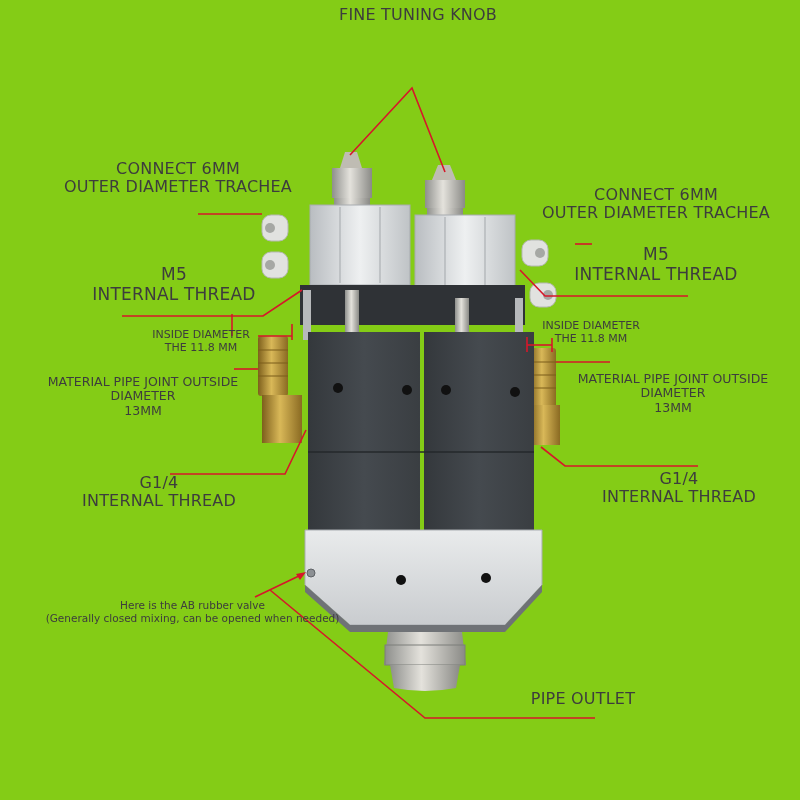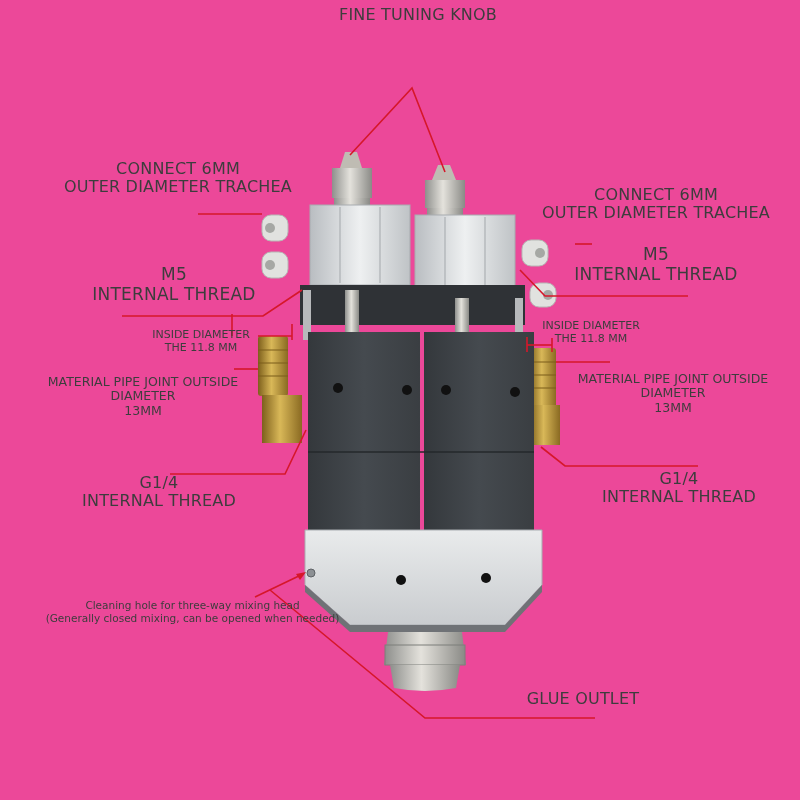--- a/index.html
+++ b/index.html
@@ -1,16 +1,16 @@
 <!DOCTYPE html>
 <html><head>
 <meta charset="utf-8">
 <style>
   html,body{margin:0;padding:0;background:#fff;}
-  #canvas{position:relative;width:800px;height:800px;overflow:hidden;background:#ec4899;font-family:"DejaVu Sans","Liberation Sans",sans-serif;color:#3a3a3a;}
+  #canvas{position:relative;width:800px;height:800px;overflow:hidden;background:#84cc16;font-family:"DejaVu Sans","Liberation Sans",sans-serif;color:#3a3a3a;}
   .lbl{position:absolute;text-align:center;white-space:nowrap;line-height:1.15;color:#3d3d3d;}
   .lbl span{display:block;}
   .big{font-size:16px;letter-spacing:0.2px;}
   .sm{font-size:11.5px;}
   .xs{font-size:11px;}
   svg{position:absolute;left:0;top:0;}
 </style>
 </head>
 <body>
 
@@ -192,20 +192,20 @@
     <span>G1/4</span>
     <span>INTERNAL THREAD</span>
   </div>
 
   <div class="lbl big" style="left:594px;top:470px;width:170px;">
     <span>G1/4</span>
     <span>INTERNAL THREAD</span>
   </div>
 
   <div class="lbl xs" style="left:30px;top:599px;width:325px;font-size:10.5px;line-height:1.25;">
-    <span>Cleaning hole for three-way mixing head</span>
+    <span>Here is the AB rubber valve</span>
     <span>(Generally closed mixing, can be opened when needed)</span>
   </div>
 
   <div class="lbl big" style="left:518px;top:690px;width:130px;">
-    <span>GLUE OUTLET</span>
+    <span>PIPE OUTLET</span>
   </div>
 </div>
 
 </body></html>

